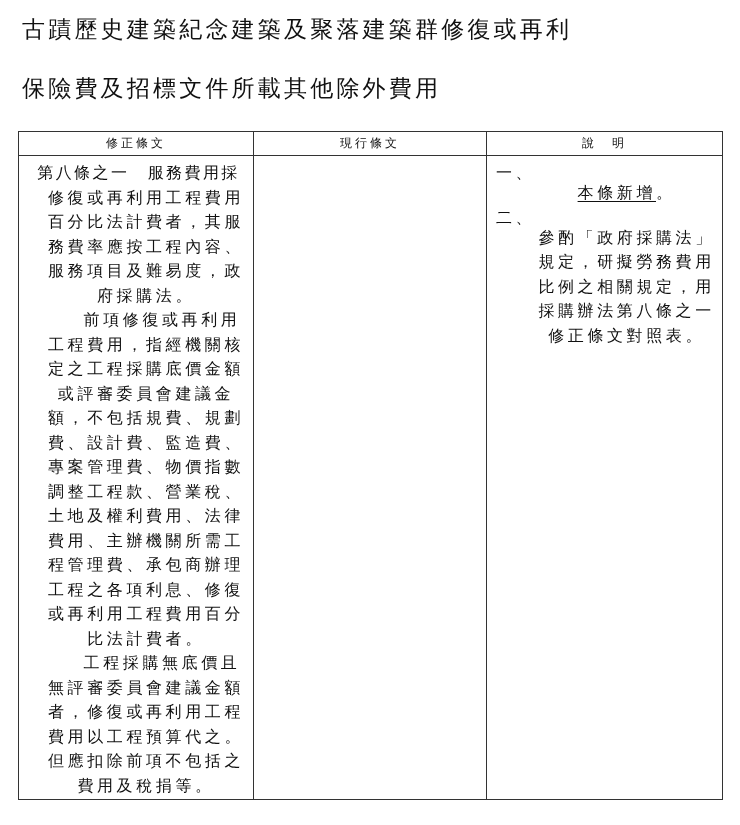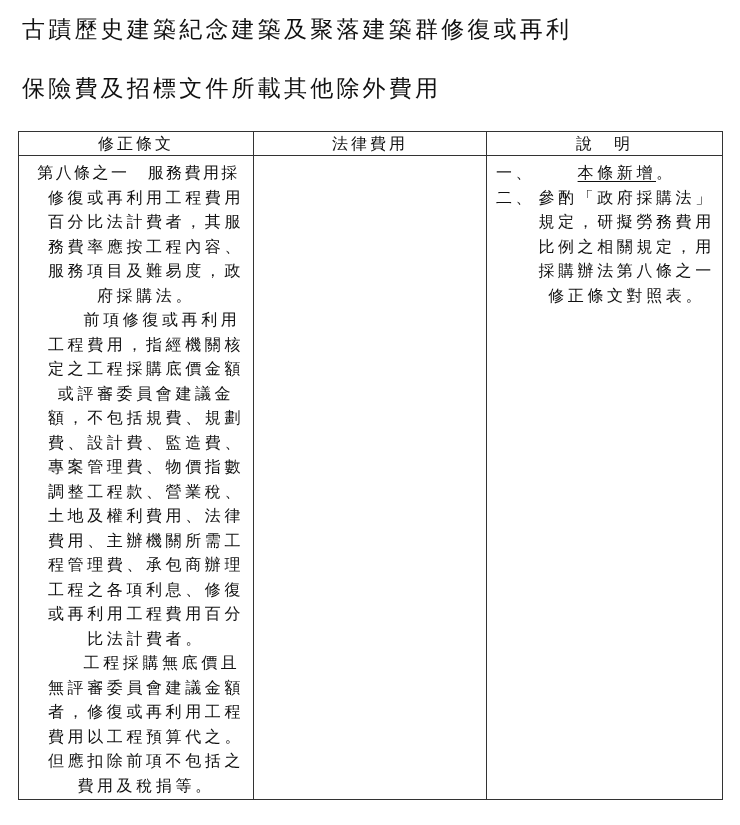--- a/index.html
+++ b/index.html
@@ -16,54 +16,54 @@
   #t2 { top: 77px; }
   table.cmp {
     position: absolute; left: 18px; top: 131px;
     border-collapse: collapse; table-layout: fixed;
     width: 704px;
   }
   table.cmp th, table.cmp td {
     border: 1.5px solid #333333; padding: 0; vertical-align: top; text-align: center;
   }
   table.cmp th {
-    height: 23px; font-weight: normal; font-size: 16px; letter-spacing: 3px;
+    height: 23px; font-weight: normal; font-size: 12px; letter-spacing: 3px;
     text-align: center; vertical-align: middle; line-height: 23px;
   }
   col.c1 { width: 235px; }
   col.c2 { width: 233px; }
   col.c3 { width: 236px; }
   td.body-cell { height: 643px; }
   .para { font-size: 16px; line-height: 24.5px; letter-spacing: 3.6px; }
   .amend { padding: 5px 6px 0 11px; }
   .amend .article-head { display: block; white-space: nowrap; letter-spacing: 2.4px; }
   .amend .indent-block { padding-left: 15px; }
   .amend .first-line { text-indent: 32px; }
   .explain { padding: 5px 4px 0 9px; }
   .explain .item { display: flex; }
   .explain .num { flex: 0 0 36px; white-space: nowrap; }
-  .explain .txt { flex: 1; }
+  .explain .txt { flex: 1; margin-top: 20px; }
   .underline { text-decoration: underline; text-underline-offset: 3px; }
 </style>
 </head>
 <body>
 
 <div id="t1" class="title-line">古蹟歷史建築紀念建築及聚落建築群修復或再利</div>
 <div id="t2" class="title-line">保險費及招標文件所載其他除外費用</div>
 
 <table class="cmp">
   <colgroup>
       <col class="c1">
       <col class="c2">
       <col class="c3">
     </colgroup>
   <thead>
     <tr>
       <th>修正條文</th>
-      <th>法律費用</th>
+      <th>現行條文</th>
       <th>說　明</th>
     </tr>
   </thead>
   <tbody>
     <tr>
       <td class="body-cell">
         <div class="amend para">
           <span class="article-head">第八條之一　服務費用採</span>
           <div class="indent-block">
             <div>修復或再利用工程費用百分比法計費者，其服務費率應按工程內容、服務項目及難易度，政府採購法。</div>

